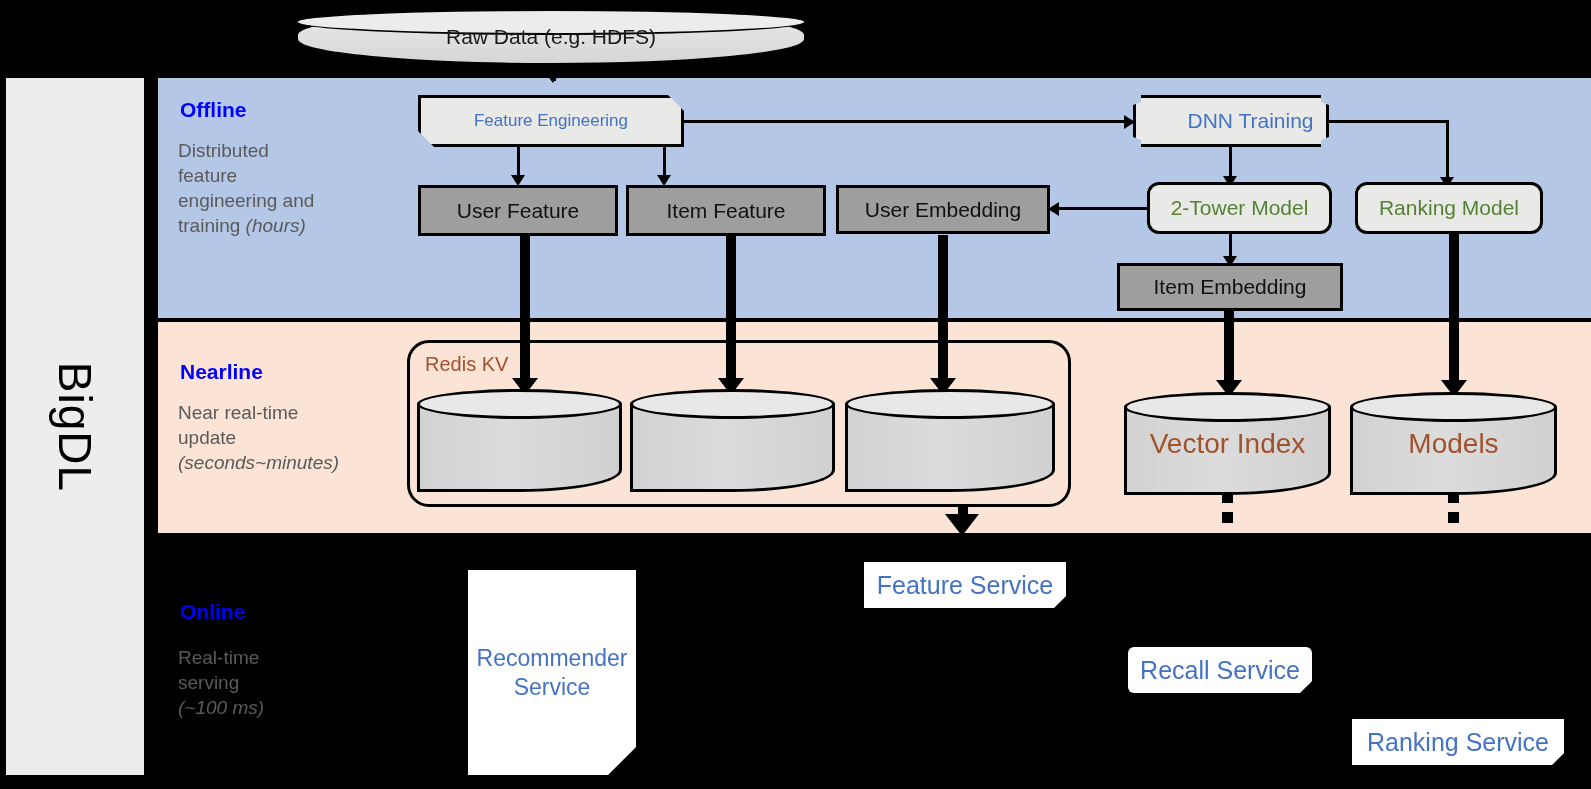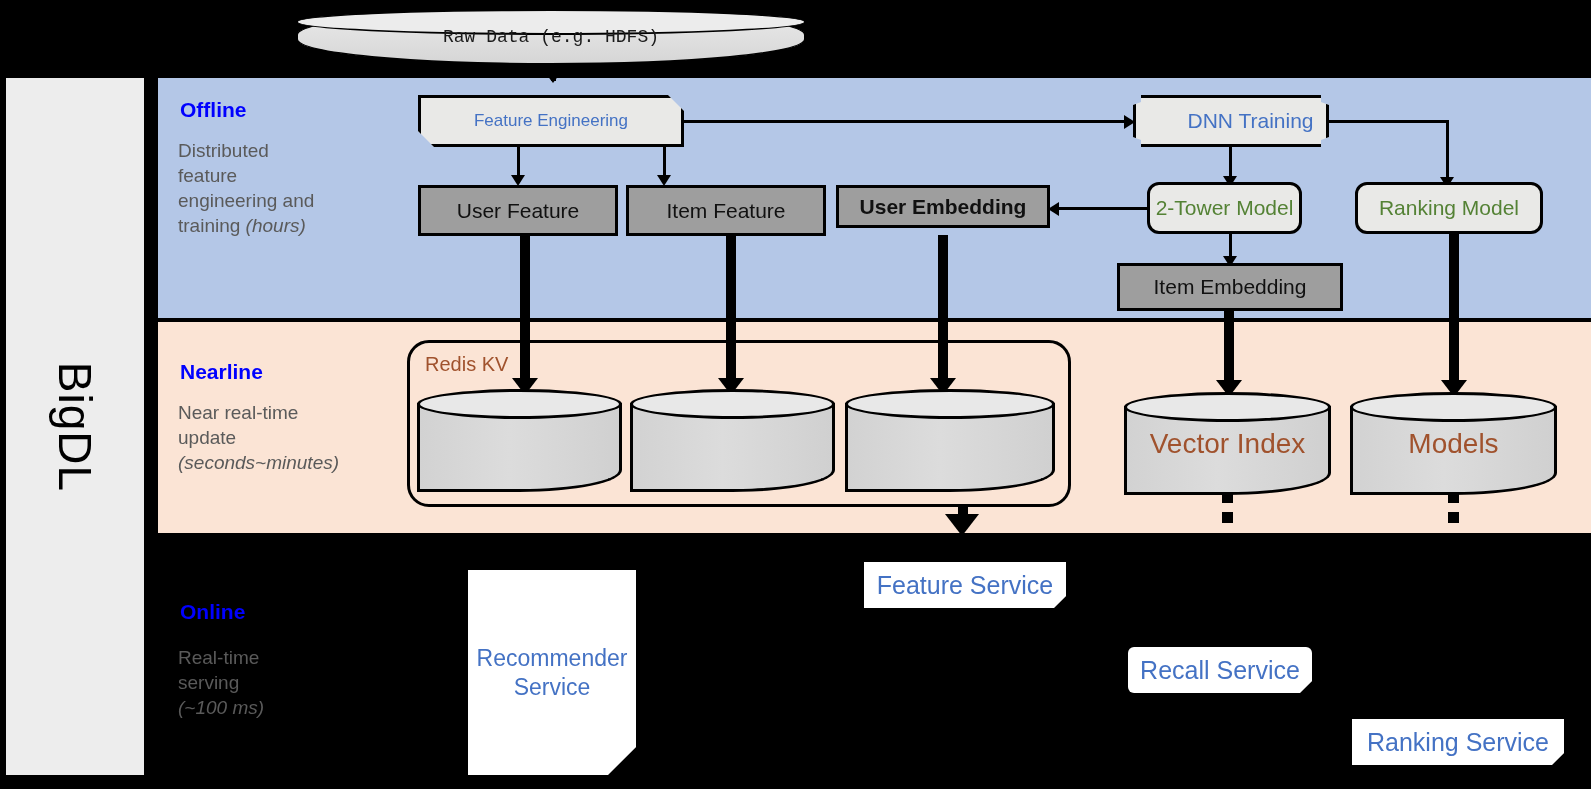--- a/index.html
+++ b/index.html
@@ -21,22 +21,22 @@
   
   .band-title{position:absolute;color:#0000ff;font-size:21px;font-weight:bold;white-space:nowrap;}
   .band-desc{position:absolute;color:#5a5a5a;font-size:19px;line-height:1.32;width:215px;}
   .band-desc i{font-style:italic;}
 
   
   
   .cyl-flat{position:absolute;background:#dedede;border:2px solid #000;
     border-radius:50%/26px;box-sizing:border-box;
     display:flex;align-items:center;justify-content:center;
-    font-size:18px;color:#1a1a1a;
-    background-image:linear-gradient(#efefef 0%,#e3e3e3 35%,#d6d6d6 100%);font-family:Liberation Mono, monospace;}
+    font-size:21px;color:#1a1a1a;
+    background-image:linear-gradient(#efefef 0%,#e3e3e3 35%,#d6d6d6 100%);}
   .cyl-flat .lid{position:absolute;left:-2px;right:-2px;top:-2px;height:26px;
     border:2px solid #000;border-radius:50%;box-sizing:border-box;
     background:#ececec;pointer-events:none;}
   .cyl-flat span{position:relative;z-index:2;}
 
   
   .cyl{position:absolute;box-sizing:border-box;}
   .cyl .body{position:absolute;left:0;right:0;top:14px;bottom:0;
     border:3px solid #000;border-top:none;
     border-radius:0 0 50%/ 0 0 22px 22px;
@@ -156,25 +156,25 @@
   <div class="ln hthin" style="left:1329px;top:120px;width:120px;"></div>
   <div class="ln vthin" style="left:1446px;top:120px;height:60px;"></div>
   <div class="ahead-d" style="left:1440px;top:177px;"></div>
 
   <div class="gbox" style="left:418px;top:185px;width:200px;height:51px;">
     <span>User Feature</span>
   </div>
   <div class="gbox" style="left:626px;top:185px;width:200px;height:51px;">
     <span>Item Feature</span>
   </div>
-  <div class="gbox" style="left:836px;top:185px;width:214px;height:43px;font-weight:bold;">
+  <div class="gbox" style="left:836px;top:185px;width:214px;height:49px;">
     <span>User Embedding</span>
   </div>
 
-  <div class="rbox" style="left:1147px;top:182px;width:155px;height:52px;color:#548235;">
+  <div class="rbox" style="left:1147px;top:182px;width:185px;height:52px;color:#548235;">
     <span>2-Tower Model</span>
   </div>
   <div class="rbox" style="left:1355px;top:182px;width:188px;height:52px;color:#548235;">
     <span>Ranking Model</span>
   </div>
 
   <div class="ln hthin" style="left:1056px;top:207px;width:92px;"></div>
   <div class="ahead-l" style="left:1048px;top:202px;"></div>
 
   <div class="ln vthin" style="left:1229px;top:234px;height:26px;"></div>

